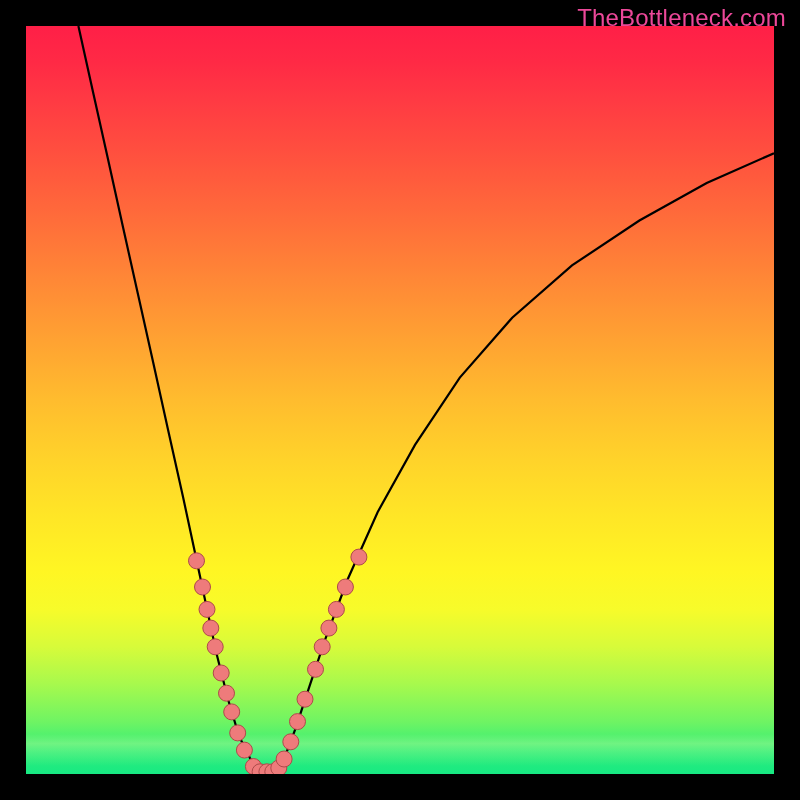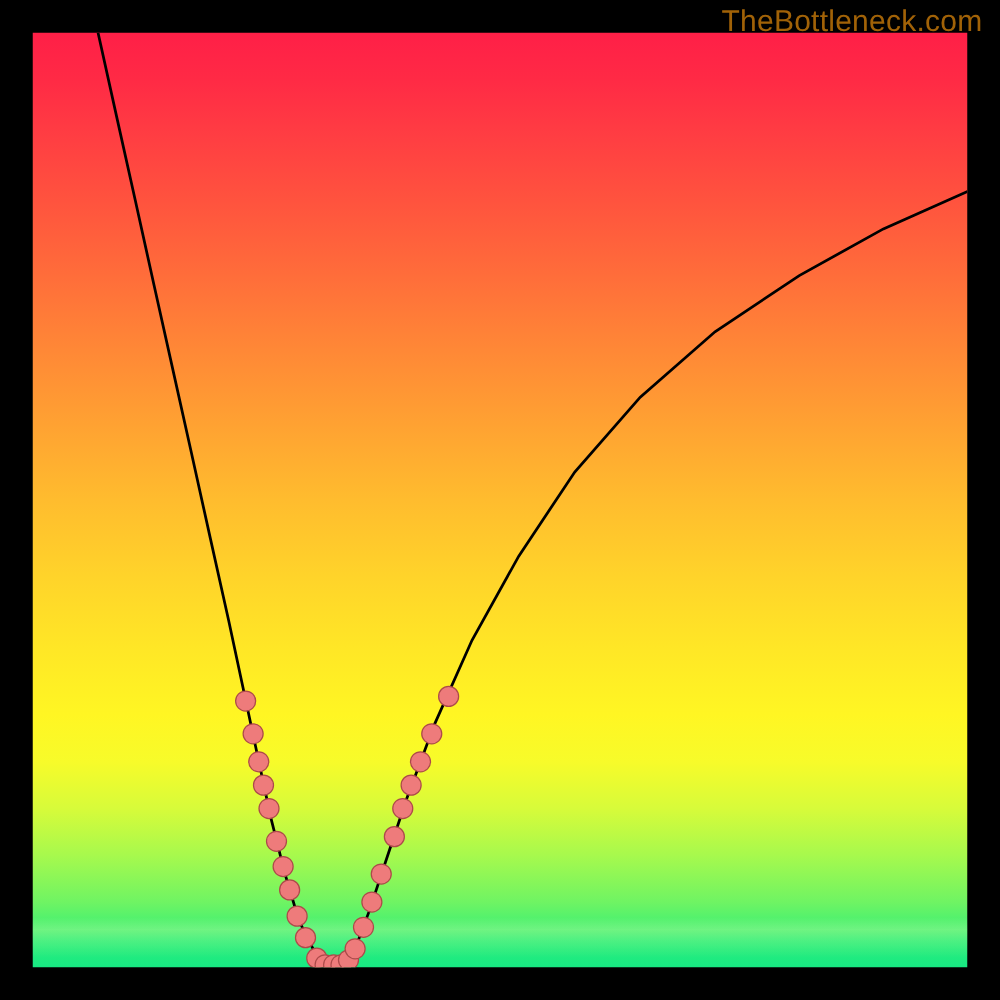--- a/index.html
+++ b/index.html
@@ -7,21 +7,21 @@
     .stage {
       position:relative;
       width:800px;
       height:800px;
       background:#000;
     }
     .watermark {
       position:absolute;
       top:4px;
       right:14px;
-      color:#a16207;
+      color:#ec4899;
       font-size:24px;
       font-weight:400;
       letter-spacing:0.2px;
       z-index:10;
     }
     .plot {
       position:absolute;
       left:26px;
       top:26px;
       width:748px;

